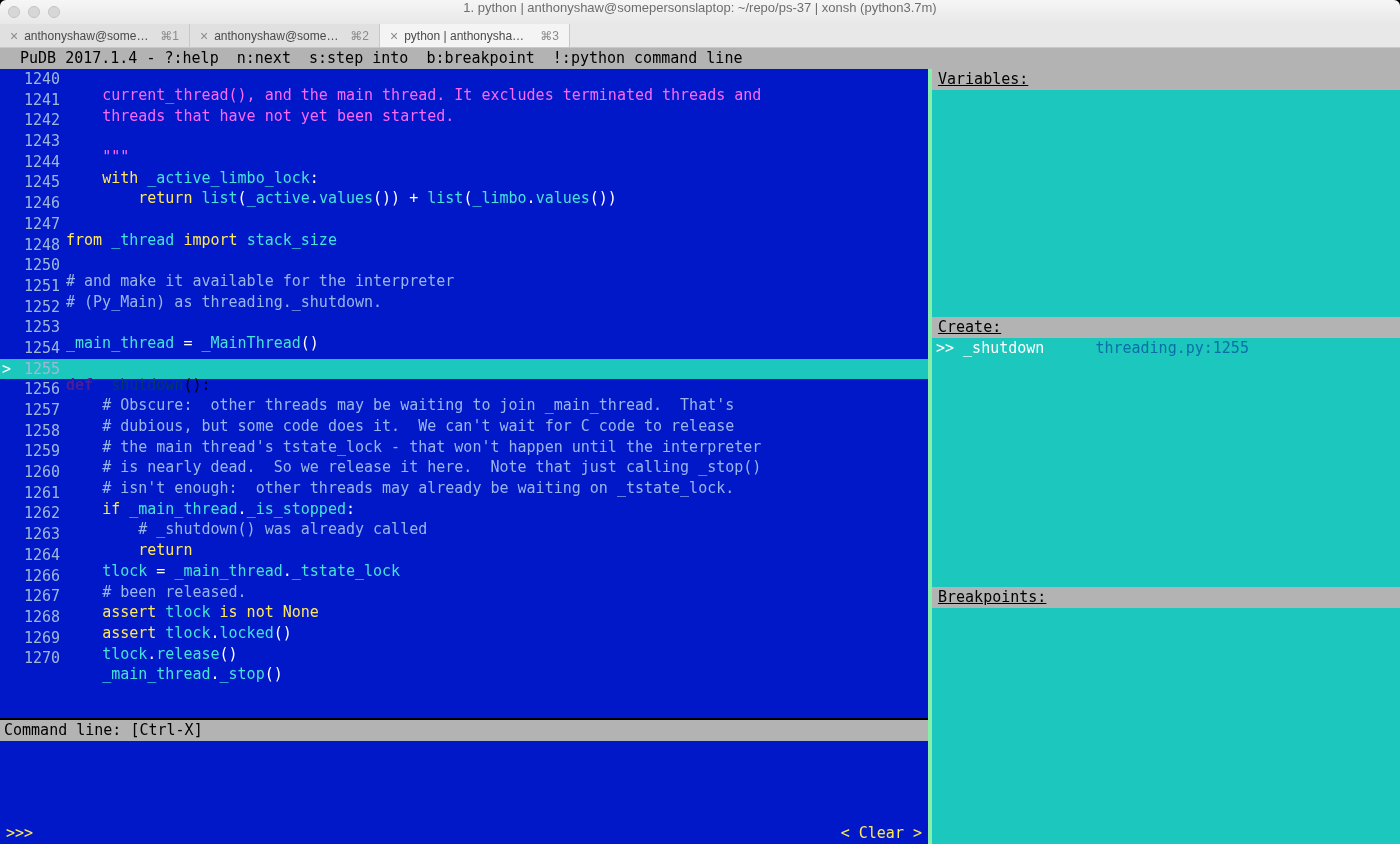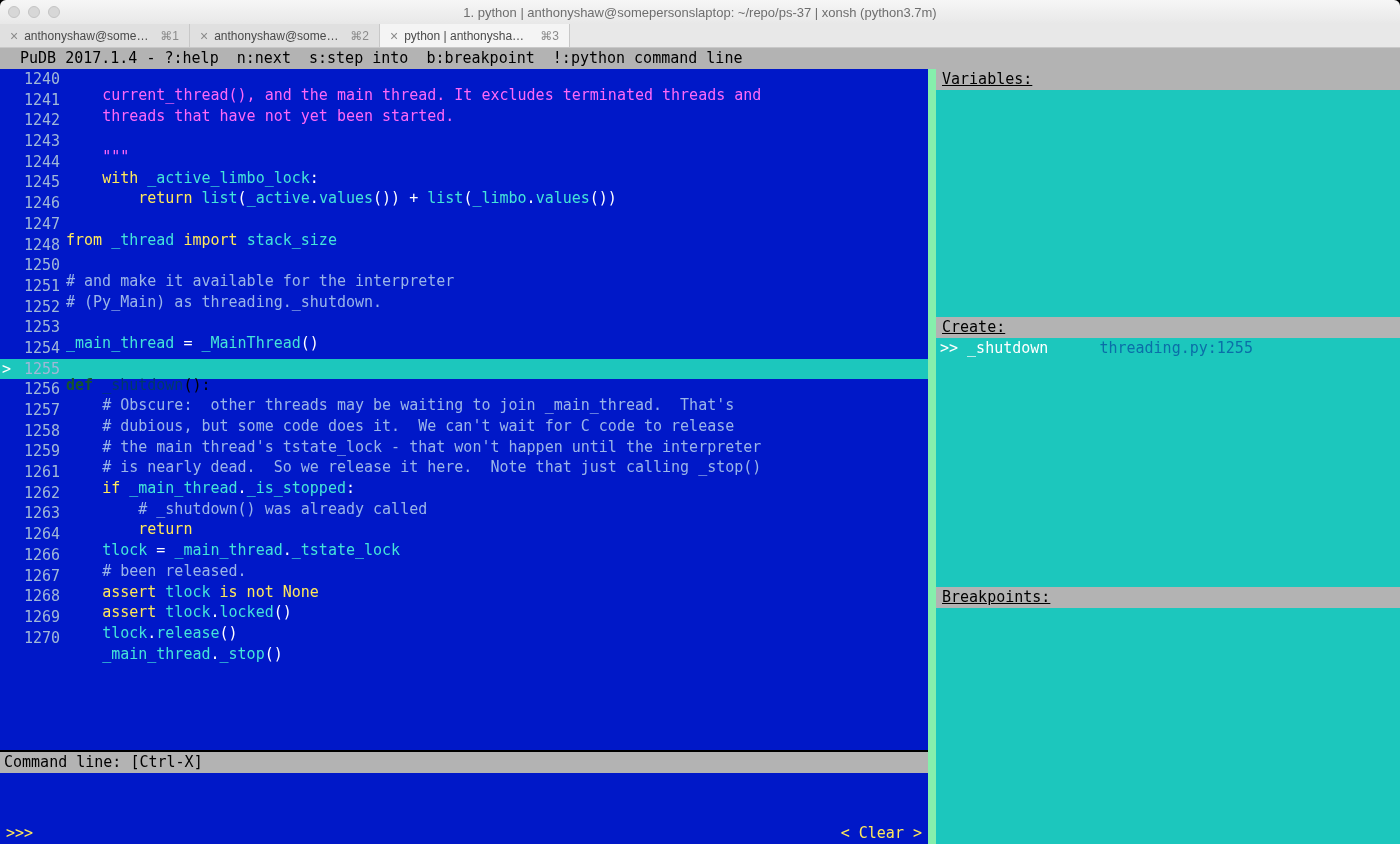--- a/index.html
+++ b/index.html
@@ -16,21 +16,20 @@
     height: 100%;
     display: flex;
     flex-direction: column;
     background: #000;
   }
   
   .titlebar {
     height: 24px;
     background: linear-gradient(#f6f6f6, #e8e8e8);
     display: flex;
-    align-items: center;
     padding: 0 8px;
     position: relative;
     border-top-left-radius: 6px;
     border-top-right-radius: 6px;
     font-family: -apple-system, "Helvetica Neue", sans-serif;
     color: #6e6e6e;
     font-size: 13px;
   }
   .traffic-lights { display: flex; gap: 8px; align-items: center; }
   .tlight { width: 12px; height: 12px; border-radius: 50%; background: #d7d7d7; border: 0.5px solid #c4c4c4; }
@@ -64,37 +63,37 @@
   .pudb-header {
     background: #b3b3b3;
     color: #000;
     padding: 1px 20px;
     font-size: 15px;
     line-height: 19px;
     white-space: pre;
   }
   .body { flex: 1; display: flex; min-height: 0; }
   .left { width: 928px; display: flex; flex-direction: column; min-height: 0; }
-  .right { flex: 1; display: flex; flex-direction: column; background: #20b2aa; border-left: 8px solid #86efac; }
+  .right { flex: 1; display: flex; flex-direction: column; background: #20b2aa; border-left: 4px solid #86efac; }
   
   .code-pane { flex: 1; overflow: hidden; background: #0018c8; color: #fff; }
   .code-line { display: flex; height: 20.7px; line-height: 20.7px; font-size: 15px; white-space: pre; }
   .gutter-mark { width: 14px; color: #fff; text-align: left; padding-left: 2px; }
   .lineno { width: 48px; text-align: right; color: #a0b8d8; padding-right: 2px; }
   .code { padding-left: 4px; flex: 1; margin-top: 16px; }
   .code-line.highlighted { background: #1cc7bd; }
   .code-line.highlighted .code { color: #000; }
   .tok-kw { color: #ffe95a; }
   .tok-name { color: #44e4d9; }
   .tok-str, .tok-doc { color: #ff69f7; }
   .tok-cmt { color: #9ab5e8; }
-  .tok-hl-kw { color: #14532d; font-weight: bold; }
+  .tok-hl-kw { color: #4c1d95; font-weight: bold; }
   .tok-hl-name { color: #003a6a; }
   
-  .cmd-pane { height: 94px; display: flex; flex-direction: column; border-top: 2px solid #000; border-radius: 25px; }
+  .cmd-pane { height: 126px; display: flex; flex-direction: column; border-top: 2px solid #000; border-radius: 25px; }
   .cmd-header { background: #b3b3b3; color: #000; padding: 1px 4px; font-size: 15px; line-height: 19px; }
   .cmd-body { flex: 1; background: #0018c8; }
   .cmd-footer { background: #0018c8; color: #ffe95a; display: flex; justify-content: space-between; padding: 0 6px; font-size: 15px; line-height: 22px; }
   
   .rpane-header {
     background: #b3b3b3; color: #000; padding: 1px 6px; font-size: 15px; line-height: 19px;
   }
   .rpane-header span { text-decoration: underline; }
   .rpane-body { flex: 1; background: #1cc7bd; font-size: 15px; padding: 1px 4px; color: #fff; }
   .stack-line { white-space: pre; }
@@ -155,20 +154,21 @@
             <div class="code-line"><span class="gutter-mark"> </span><span class="lineno">1250</span><span class="code"><span class="tok-cmt"># and make it available for the interpreter</span></span></div>
             <div class="code-line"><span class="gutter-mark"> </span><span class="lineno">1251</span><span class="code"><span class="tok-cmt"># (Py_Main) as threading._shutdown.</span></span></div>
             <div class="code-line"><span class="gutter-mark"> </span><span class="lineno">1252</span><span class="code"><span></span></span></div>
             <div class="code-line"><span class="gutter-mark"> </span><span class="lineno">1253</span><span class="code"><span class="tok-name">_main_thread</span><span> = </span><span class="tok-name">_MainThread</span><span>()</span></span></div>
             <div class="code-line"><span class="gutter-mark"> </span><span class="lineno">1254</span><span class="code"><span></span></span></div>
             <div class="code-line highlighted"><span class="gutter-mark">&gt;</span><span class="lineno">1255</span><span class="code"><span class="tok-hl-kw">def </span><span class="tok-hl-name">_shutdown</span><span>():</span></span></div>
             <div class="code-line"><span class="gutter-mark"> </span><span class="lineno">1256</span><span class="code"><span>    </span><span class="tok-cmt"># Obscure:  other threads may be waiting to join _main_thread.  That's</span></span></div>
             <div class="code-line"><span class="gutter-mark"> </span><span class="lineno">1257</span><span class="code"><span>    </span><span class="tok-cmt"># dubious, but some code does it.  We can't wait for C code to release</span></span></div>
             <div class="code-line"><span class="gutter-mark"> </span><span class="lineno">1258</span><span class="code"><span>    </span><span class="tok-cmt"># the main thread's tstate_lock - that won't happen until the interpreter</span></span></div>
             <div class="code-line"><span class="gutter-mark"> </span><span class="lineno">1259</span><span class="code"><span>    </span><span class="tok-cmt"># is nearly dead.  So we release it here.  Note that just calling _stop()</span></span></div>
+            <div class="code-line"><span class="gutter-mark"> </span><span class="lineno">1260</span><span class="code"><span>    </span><span class="tok-cmt"># isn't enough:  other threads may already be waiting on _tstate_lock.</span></span></div>
             <div class="code-line"><span class="gutter-mark"> </span><span class="lineno">1261</span><span class="code"><span>    </span><span class="tok-kw">if</span><span> </span><span class="tok-name">_main_thread</span><span>.</span><span class="tok-name">_is_stopped</span><span>:</span></span></div>
             <div class="code-line"><span class="gutter-mark"> </span><span class="lineno">1262</span><span class="code"><span>        </span><span class="tok-cmt"># _shutdown() was already called</span></span></div>
             <div class="code-line"><span class="gutter-mark"> </span><span class="lineno">1263</span><span class="code"><span>        </span><span class="tok-kw">return</span></span></div>
             <div class="code-line"><span class="gutter-mark"> </span><span class="lineno">1264</span><span class="code"><span>    </span><span class="tok-name">tlock</span><span> = </span><span class="tok-name">_main_thread</span><span>.</span><span class="tok-name">_tstate_lock</span></span></div>
             <div class="code-line"><span class="gutter-mark"> </span><span class="lineno">1266</span><span class="code"><span>    </span><span class="tok-cmt"># been released.</span></span></div>
             <div class="code-line"><span class="gutter-mark"> </span><span class="lineno">1267</span><span class="code"><span>    </span><span class="tok-kw">assert</span><span> </span><span class="tok-name">tlock</span><span> </span><span class="tok-kw">is not</span><span> </span><span class="tok-kw">None</span></span></div>
             <div class="code-line"><span class="gutter-mark"> </span><span class="lineno">1268</span><span class="code"><span>    </span><span class="tok-kw">assert</span><span> </span><span class="tok-name">tlock</span><span>.</span><span class="tok-name">locked</span><span>()</span></span></div>
             <div class="code-line"><span class="gutter-mark"> </span><span class="lineno">1269</span><span class="code"><span>    </span><span class="tok-name">tlock</span><span>.</span><span class="tok-name">release</span><span>()</span></span></div>
             <div class="code-line"><span class="gutter-mark"> </span><span class="lineno">1270</span><span class="code"><span>    </span><span class="tok-name">_main_thread</span><span>.</span><span class="tok-name">_stop</span><span>()</span></span></div>
           </div>

